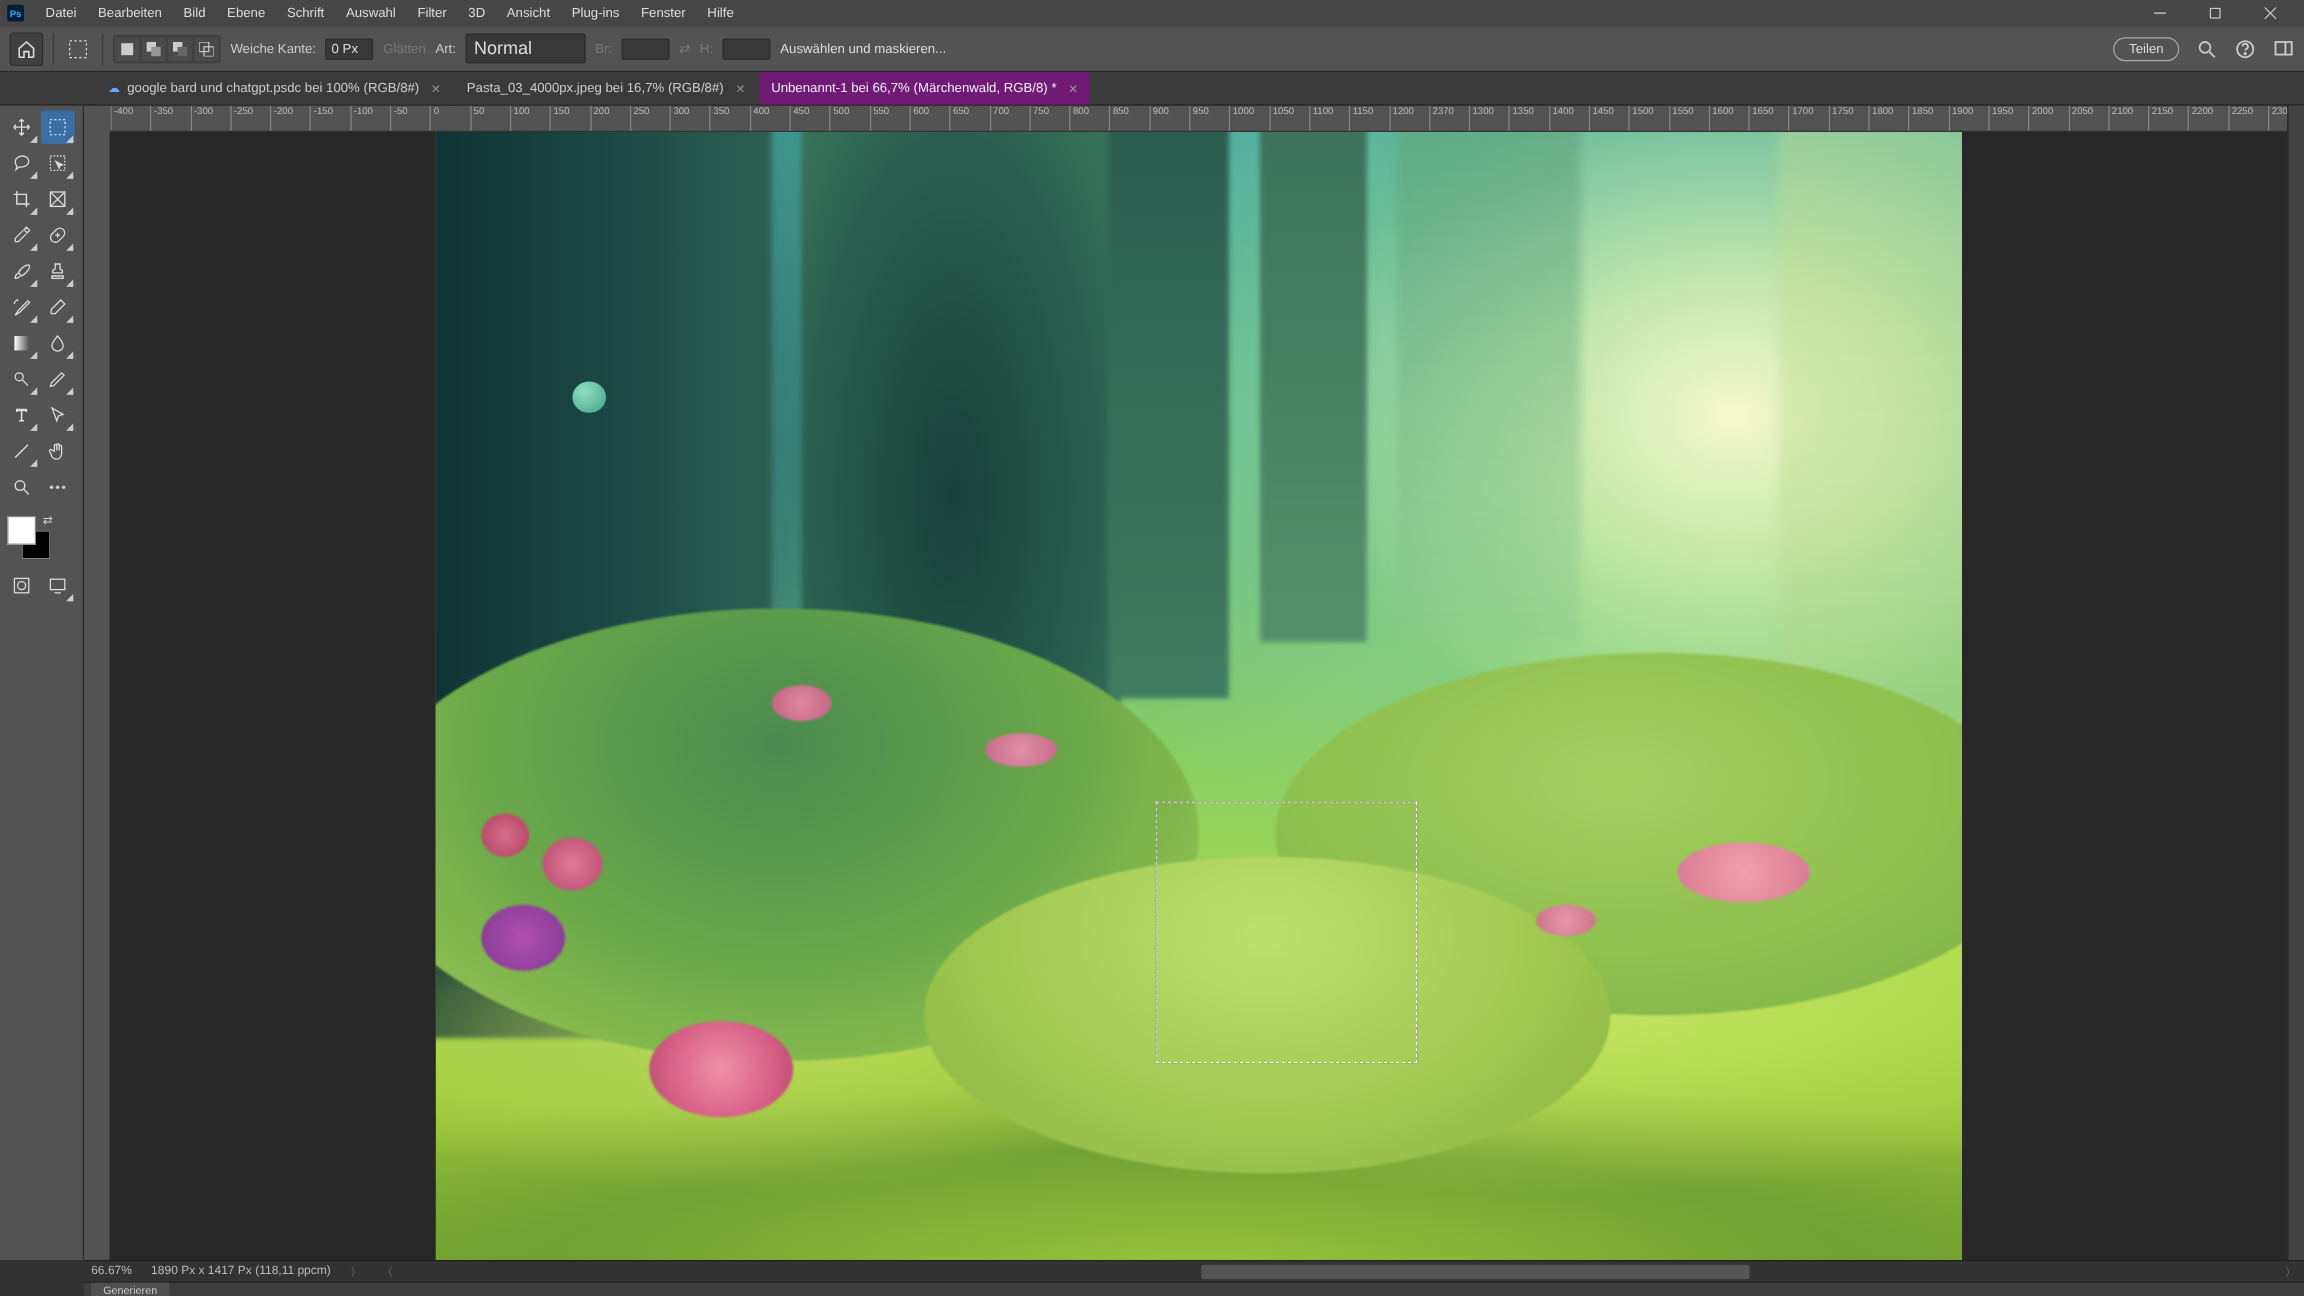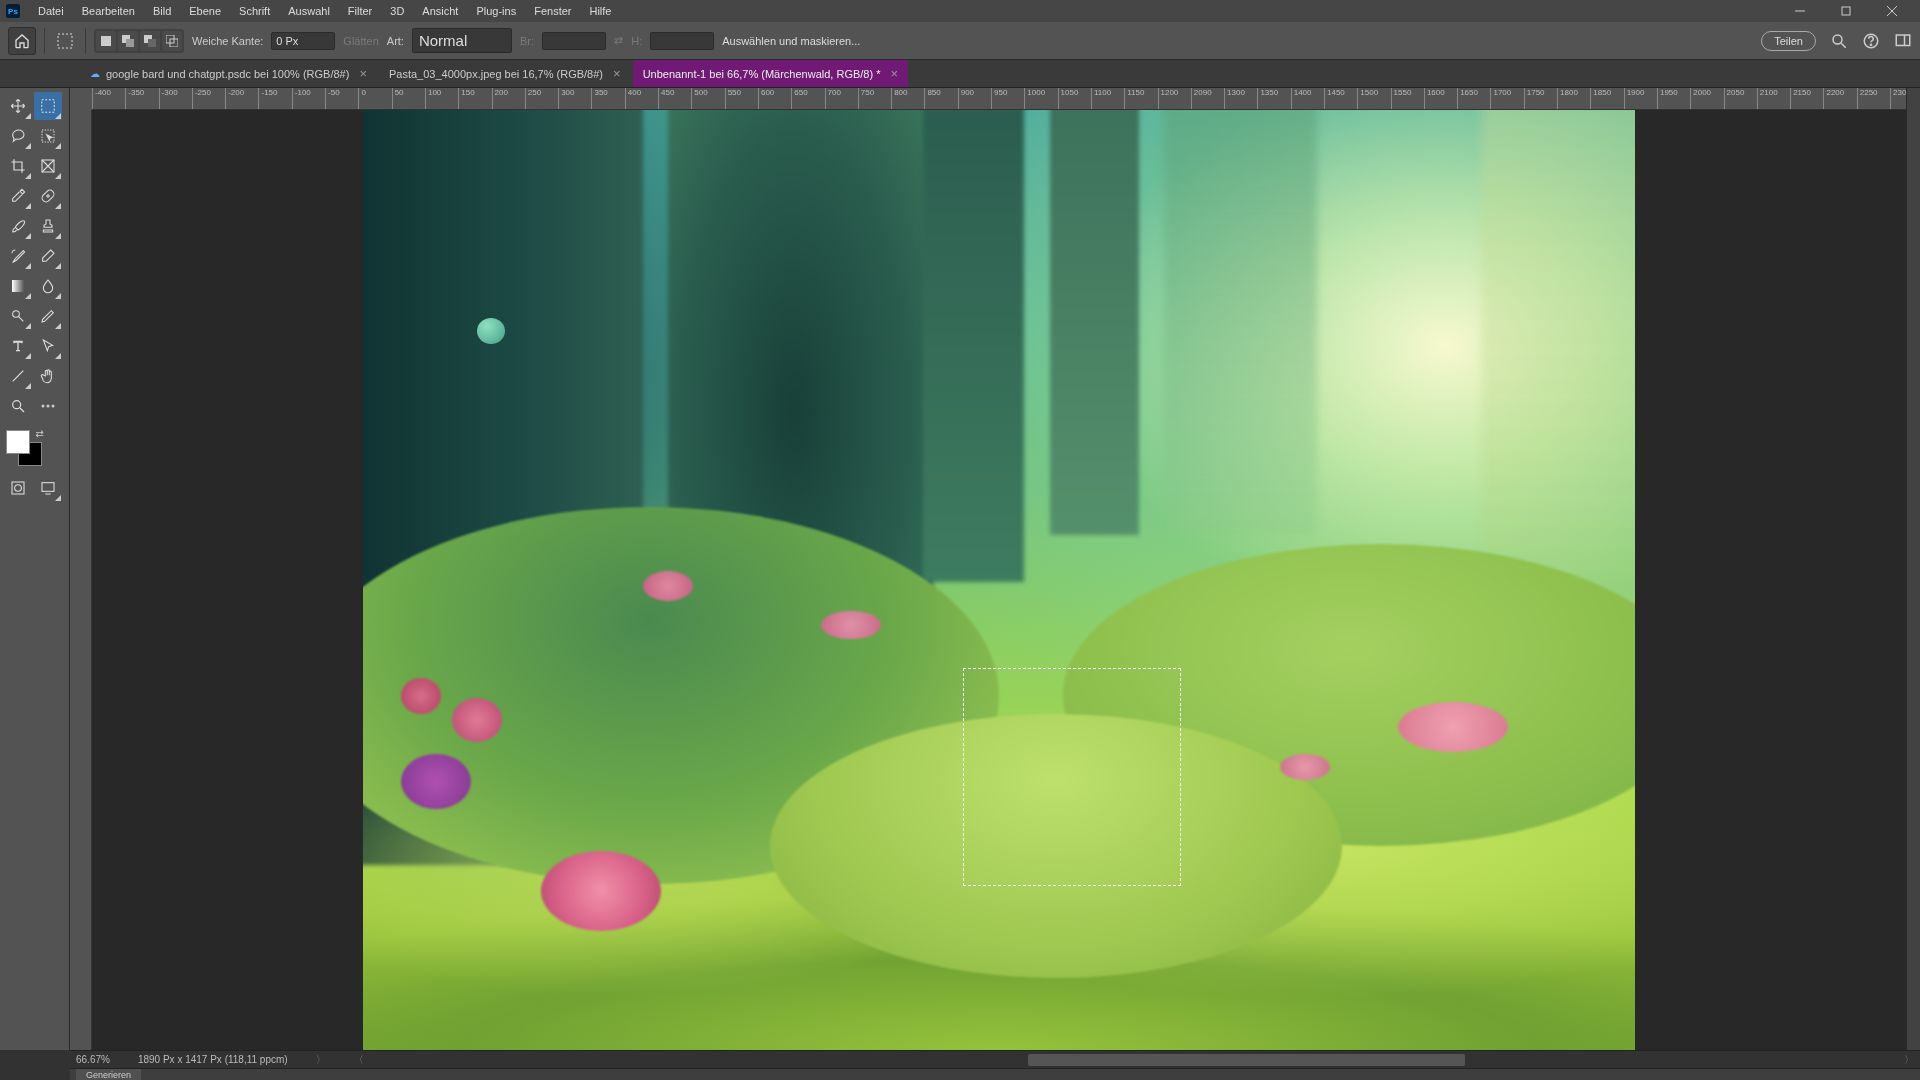--- a/index.html
+++ b/index.html
@@ -14,21 +14,21 @@
 .titlebar .win-btn svg{width:10px;height:10px}
 
 
 .options{height:38px;background:#535353;border-bottom:1px solid #2a2a2a;display:flex;align-items:center;padding:0 8px;gap:8px;color:#ccc;font-size:11px}
 .options .home-btn{width:28px;height:28px;display:flex;align-items:center;justify-content:center;background:#404040;border:1px solid #2e2e2e;border-radius:3px}
 .options .sep{width:1px;height:26px;background:#3a3a3a}
 .options .tool-ico{width:24px;height:24px;display:flex;align-items:center;justify-content:center}
 .options .mode-btns{display:flex;gap:2px;background:#414141;padding:2px;border-radius:3px}
 .options .mode-btns span{width:20px;height:20px;display:flex;align-items:center;justify-content:center;background:#4a4a4a;border-radius:2px}
 .options label{color:#ccc}
-.options .inp{background:#383838;border:1px solid #2b2b2b;color:#ddd;padding:2px 4px;width:64px;font-size:11px;border-radius:2px}
+.options .inp{background:#383838;border:1px solid #2b2b2b;color:#ddd;padding:2px 4px;width:40px;font-size:11px;border-radius:2px}
 .options .sel{background:#383838;border:1px solid #2b2b2b;color:#ddd;padding:3px 20px 3px 6px;font-size:15px;border-radius:2px;width:100px}
 .options .link{color:#ddd;cursor:pointer}
 .options .disabled{color:#7a7a7a}
 .options .right{margin-left:auto;display:flex;align-items:center;gap:14px}
 .options .share-btn{border:1px solid #aaa;border-radius:12px;padding:3px 12px;color:#ddd;font-size:11px}
 .options .right-ico{width:18px;height:18px;color:#ccc}
 
 
 .doc-tabs{height:28px;background:#3a3a3a;display:flex;align-items:flex-end;padding-left:80px;gap:2px;border-bottom:1px solid #222}
 .doc-tab{display:flex;align-items:center;gap:6px;padding:6px 10px;font-size:11px;color:#ccc;background:#3a3a3a;border-top-left-radius:3px;border-top-right-radius:3px}
@@ -100,21 +100,21 @@
 .gen-bar .prompt-in::placeholder{color:#888;font-style:italic}
 .gen-bar .dots{color:#ddd;padding:0 6px;font-size:14px;letter-spacing:2px}
 .gen-bar .btn{padding:6px 12px;background:#4a4a4a;color:#eee;font-size:11px;border-radius:4px;display:flex;align-items:center;gap:6px}
 .gen-bar .btn.gen{background:#4a4a4a}
 .gen-bar .btn.gen .spark{width:12px;height:12px;color:#fff}
 
 
 .right-strip{width:14px;background:#424242;border-left:1px solid #2a2a2a}
 
 
-.statusbar{position:absolute;left:70px;right:0;bottom:12px;height:18px;background:#323232;border-top:1px solid #222;display:flex;align-items:center;font-size:10px;color:#bbb;padding:0 6px;gap:28px}
+.statusbar{position:absolute;left:70px;right:0;bottom:12px;height:18px;background:#323232;border-top:1px solid #222;display:flex;align-items:center;font-size:10px;color:#bbb;padding:0 6px;gap:16px}
 .statusbar .scroll-track{flex:1;position:relative;height:12px;margin-left:200px}
 .statusbar .scroll-thumb{position:absolute;left:34%;width:34%;height:100%;background:#555;border-radius:2px}
 .statusbar .caret{color:#888}
 
 
 .bottom-tab{position:absolute;left:70px;bottom:0;height:12px;background:#3e3e3e;border-top:1px solid #222;width:calc(100% - 70px);display:flex;align-items:center;font-size:9px;color:#ccc}
 .bottom-tab .tab-lbl{background:#505050;padding:1px 10px;margin-left:6px}
 
 svg{display:block}
 </style>
@@ -444,21 +444,21 @@
         <div class="tick">750</div>
         <div class="tick">800</div>
         <div class="tick">850</div>
         <div class="tick">900</div>
         <div class="tick">950</div>
         <div class="tick">1000</div>
         <div class="tick">1050</div>
         <div class="tick">1100</div>
         <div class="tick">1150</div>
         <div class="tick">1200</div>
-        <div class="tick">2090</div>
+        <div class="tick">2370</div>
         <div class="tick">1300</div>
         <div class="tick">1350</div>
         <div class="tick">1400</div>
         <div class="tick">1450</div>
         <div class="tick">1500</div>
         <div class="tick">1550</div>
         <div class="tick">1600</div>
         <div class="tick">1650</div>
         <div class="tick">1700</div>
         <div class="tick">1750</div>

